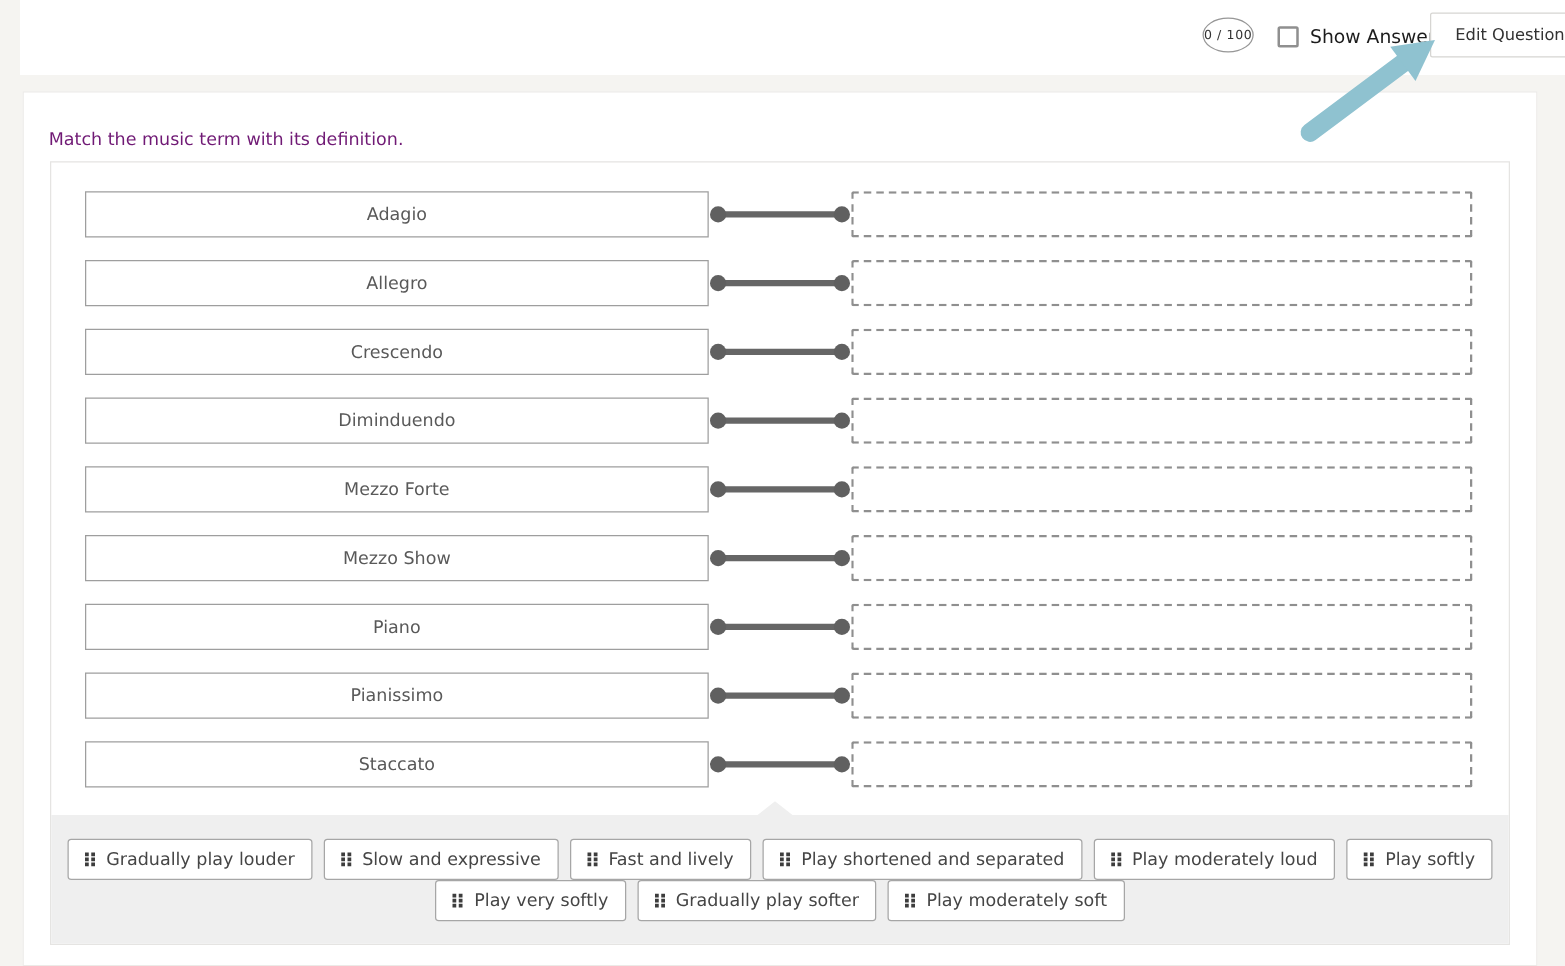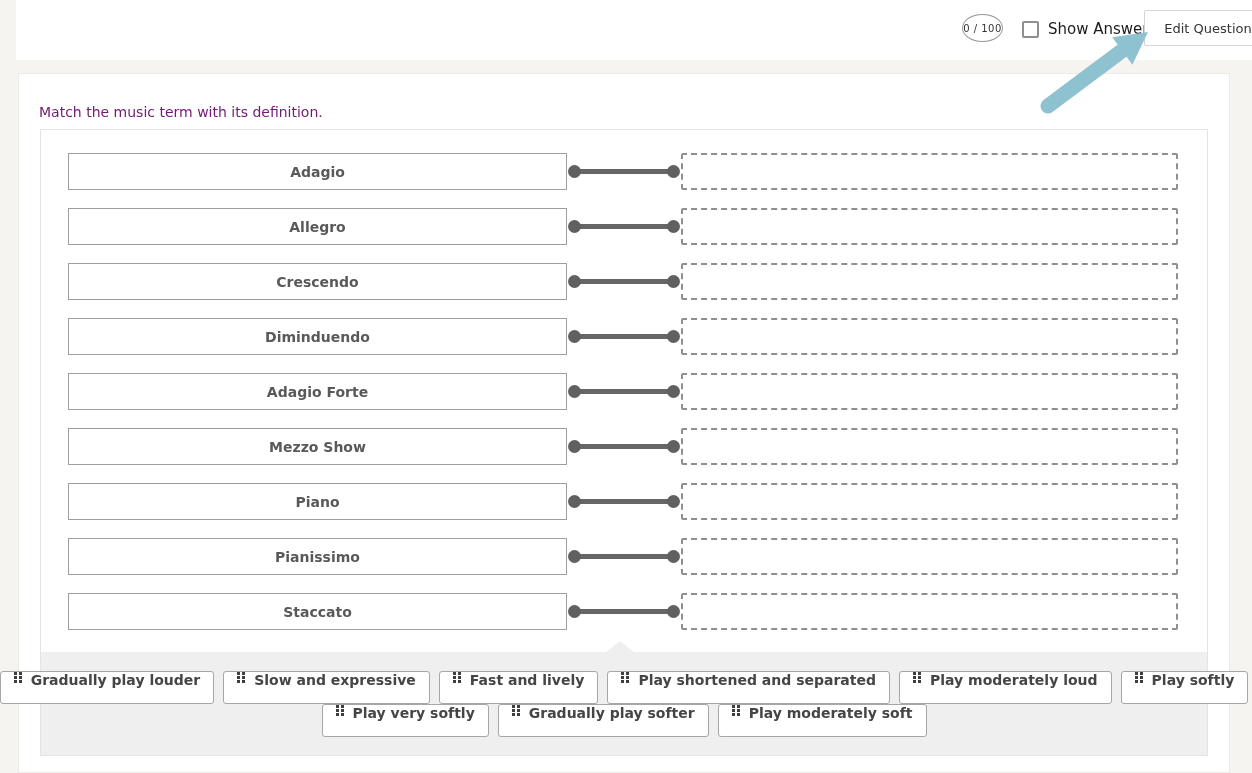--- a/index.html
+++ b/index.html
@@ -45,21 +45,21 @@
   }
   .prompt {
     position: absolute; left: 20px; top: 30px;
     font-size: 14px; color: #701a75;
   }
   .match-area {
     position: absolute; left: 21px; top: 55px; width: 1168px;
     border: 1px solid #e5e4e2; background: #fff;
   }
   .rows { padding: 23px 29px 0 27px; }
-  .match-row { display: flex; align-items: center; height: 37px; margin-bottom: 18px; font-weight: bold; }
+  .match-row { display: flex; align-items: center; height: 37px; margin-bottom: 18px; }
   .term-box {
     width: 499px; height: 37px; border: 1px solid #9e9e9e; background: #fff;
     display: flex; align-items: center; justify-content: center;
     font-size: 14px; color: #595959;
   }
   .connector { position: relative; width: 114px; height: 37px; flex: none; }
   .connector .line {
     position: absolute; left: 4px; right: 4px; top: 50%; height: 5px;
     margin-top: -2.5px; background: #666666; border-radius: 3px;
   }
@@ -80,22 +80,22 @@
   }
   .bank-caret {
     position: absolute; top: -11px; left: 565px; width: 0; height: 0;
     border-left: 14px solid transparent; border-right: 14px solid transparent;
     border-bottom: 11px solid #efefef;
   }
   .bank-row { display: flex; justify-content: center; gap: 9px; }
   .bank-row + .bank-row { margin-top: 0; }
   .chip {
     height: 33px; background: #fff; border: 1px solid #a6a6a6; border-radius: 3px;
-    display: inline-flex; align-items: flex-start; padding: 0 13px;
-    font-size: 14px; color: #454545; cursor: grab; white-space: nowrap; font-weight: bold;
+    display: inline-flex; align-items: center; padding: 0 13px;
+    font-size: 14px; color: #454545; cursor: grab; white-space: nowrap;
   }
   .drag-handle {
     position: relative; width: 8px; height: 11px; margin-right: 9px; flex: none;
   }
   .drag-handle::before {
     content: ""; position: absolute; left: 0; top: 0; width: 3px; height: 3px;
     background: #3d3d3d;
     box-shadow: 5px 0 0 #3d3d3d, 0 4px 0 #3d3d3d, 5px 4px 0 #3d3d3d,
                 0 8px 0 #3d3d3d, 5px 8px 0 #3d3d3d;
   }
@@ -149,21 +149,21 @@
 
       <div class="match-row">
         <div class="term-box">Diminduendo</div>
         <div class="connector">
             <div class="line"></div>
           </div>
         <div class="drop-target"></div>
       </div>
 
       <div class="match-row">
-        <div class="term-box">Adagio Forte</div>
+        <div class="term-box">Mezzo Forte</div>
         <div class="connector">
             <div class="line"></div>
           </div>
         <div class="drop-target"></div>
       </div>
 
       <div class="match-row">
         <div class="term-box">Mezzo Show</div>
         <div class="connector">
             <div class="line"></div>

